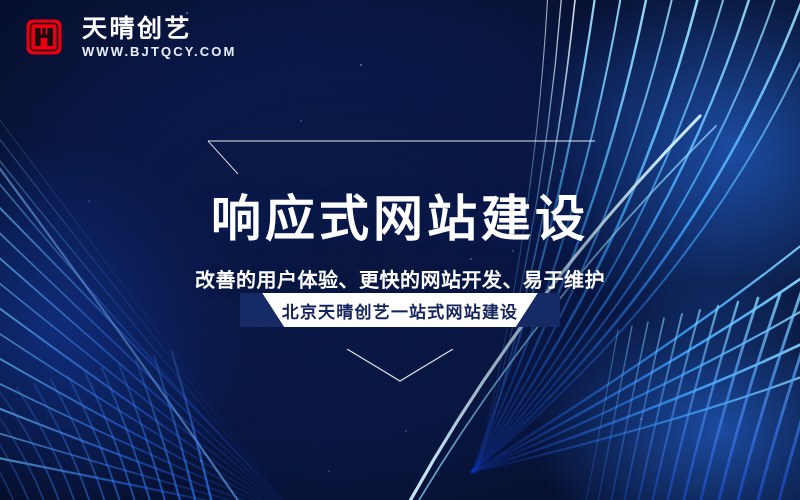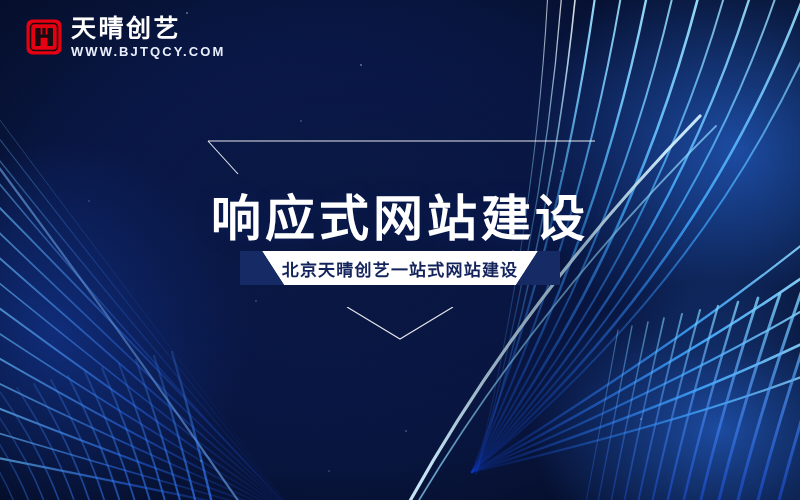--- a/index.html
+++ b/index.html
@@ -54,21 +54,21 @@
     top: 16px;
     display: flex;
     align-items: center;
     gap: 9px;
     z-index: 6;
   }
   .logo-mark {
     width: 36px; height: 36px;
     flex: 0 0 36px;
   }
-  .logo-text { display: flex; flex-direction: column; line-height: 1; }
+  .logo-text { display: flex; flex-direction: column; line-height: 1; margin-left: 11px; }
   .logo-cn {
     font-size: 25px;
     font-weight: 700;
     color: #ffffff;
     letter-spacing: 2.5px;
     white-space: nowrap;
   }
   .logo-url {
     margin-top: 4px;
     font-size: 13px;
@@ -97,21 +97,20 @@
   .bracket svg { display: block; }
 
   .headline {
     margin-top: 2px;
     font-size: 50px;
     font-weight: 700;
     color: #ffffff;
     letter-spacing: 4px;
     white-space: nowrap;
     text-shadow: 0 2px 14px rgba(10,30,90,.75);
-    font-family: Liberation Mono, monospace;
   }
 
   .subhead {
     margin-top: 14px;
     font-size: 20px;
     font-weight: 700;
     color: #ffffff;
     letter-spacing: 0.5px;
     white-space: nowrap;
     text-shadow: 0 1px 8px rgba(8,24,72,.7);
@@ -316,20 +315,21 @@
 
     <div class="bracket">
       <svg width="390" height="38" viewBox="0 0 390 38" xmlns="http://www.w3.org/2000/svg">
         <path d="M3 3 L390 3" stroke="#ffffff" stroke-width="1.1" opacity=".9" fill="none"></path>
         <path d="M3 3 L33 36" stroke="#ffffff" stroke-width="1.1" opacity=".9" fill="none"></path>
       </svg>
     </div>
 
     <div class="headline">响应式网站建设</div>
 
+    <div class="subhead">改善的用户体验、更快的网站开发、易于维护</div>
 
     <div class="ribbon">
       <svg width="320" height="34" viewBox="0 0 320 34" preserveAspectRatio="none" xmlns="http://www.w3.org/2000/svg">
         <polygon points="22,0 298,0 276,34 44,34" fill="#ffffff"></polygon>
         <polygon points="0,0 22,0 44,34 0,34" fill="#162a66"></polygon>
         <polygon points="298,0 320,0 320,34 276,34" fill="#162a66"></polygon>
       </svg>
       <span class="ribbon-label">北京天晴创艺一站式网站建设</span>
     </div>
 

